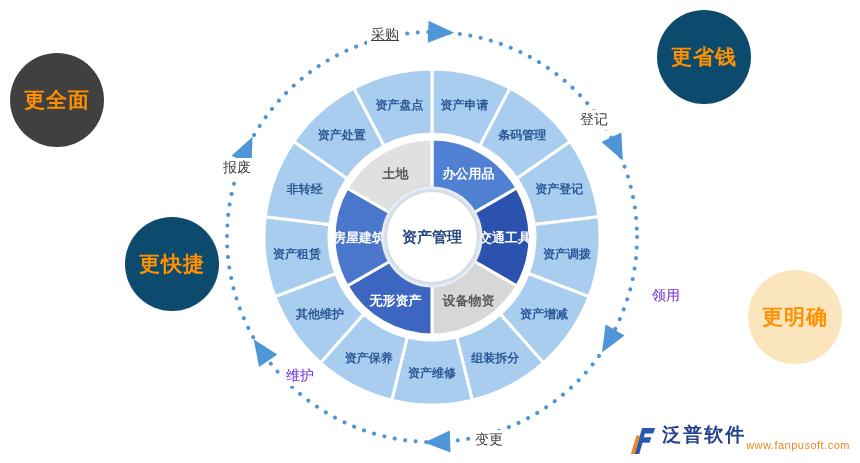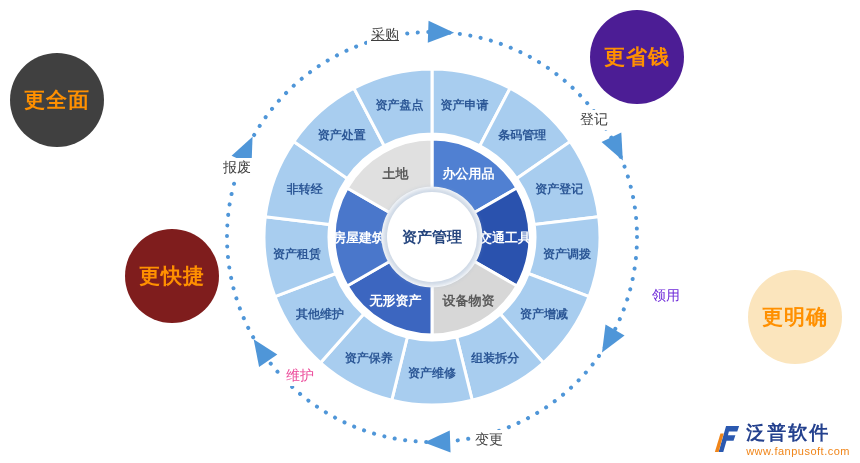--- a/index.html
+++ b/index.html
@@ -23,23 +23,23 @@
     font-size: 14px;
     background: #ffffff;
     padding: 1px 4px;
     white-space: nowrap;
   }
   .logo {
     position: absolute;
     right: 10px; bottom: 6px;
     display: flex; align-items: flex-start; gap: 5px;
   }
-  .logo-text { display: flex; flex-direction: column; }
+  .logo-text { display: flex; flex-direction: row; }
   .logo-name { font-size: 19px; font-weight: bold; letter-spacing: 2px; line-height: 1.1; }
-  .logo-url  { font-size: 11px; margin-top: 1px; letter-spacing: 0.5px; }
+  .logo-url  { font-size: 11px; margin-top: 14px; letter-spacing: 0.5px; }
 </style>
 </head>
 <body>
 
 <div id="stage">
 
   <svg id="wheel" width="860" height="463" viewBox="0 0 860 463">
     <defs>
       <filter id="soft" x="-60%" y="-60%" width="220%" height="220%">
         <feGaussianBlur stdDeviation="2.5"></feGaussianBlur>
@@ -90,30 +90,30 @@
       <text x="359" y="237" text-anchor="middle" dy="0.35em" fill="#ffffff" font-size="13" font-weight="bold">房屋建筑</text>
       <path d="M347.12951042912505 188A98 98 0 0 1 432 139L432 188A49 49 0 0 0 389.5647552145625 212.5Z" fill="#e0e0e0" stroke="#ffffff" stroke-width="3"></path>
       <text x="395.49999999999994" y="173.780145523736" text-anchor="middle" dy="0.35em" fill="#5a5a5a" font-size="13" font-weight="bold">土地</text>
       <circle cx="432" cy="237" r="49" fill="#8ea6c4" opacity="0.45" filter="url(#soft)"></circle>
       <circle cx="432" cy="237" r="45" fill="#ffffff"></circle>
       <text x="432" y="237" text-anchor="middle" dy="0.35em" fill="#27477f" font-size="15" font-weight="bold">资产管理</text>
     </svg>
 
   <div id="badges">
       <div class="badge" style="left: 57px; top: 100px; background: #404040; color: rgb(255, 144, 0);">更全面</div>
-      <div class="badge" style="left: 637px; top: 57px; background: #4c1d95; color: rgb(255, 144, 0);">更省钱</div>
-      <div class="badge" style="left: 172px; top: 276px; background: #7f1d1d; color: rgb(255, 144, 0);">更快捷</div>
+      <div class="badge" style="left: 704px; top: 57px; background: #0c4a6e; color: rgb(255, 144, 0);">更省钱</div>
+      <div class="badge" style="left: 172px; top: 264px; background: #0c4a6e; color: rgb(255, 144, 0);">更快捷</div>
       <div class="badge" style="left: 795px; top: 317px; background: rgb(251, 229, 189); color: rgb(255, 144, 0);">更明确</div>
     </div>
   <div id="steps">
       <div class="step" style="left: 385px; top: 35px; color: rgb(63, 63, 63); text-decoration: underline;">采购</div>
       <div class="step" style="left: 594px; top: 120px; color: rgb(63, 63, 63);">登记</div>
       <div class="step" style="left: 666px; top: 296px; color: #6d28d9;">领用</div>
       <div class="step" style="left: 489px; top: 440px; color: rgb(63, 63, 63);">变更</div>
-      <div class="step" style="left: 300px; top: 376px; color: #ec4899;">维护</div>
+      <div class="step" style="left: 300px; top: 376px; color: #6d28d9;">维护</div>
       <div class="step" style="left: 237px; top: 168px; color: rgb(63, 63, 63);">报废</div>
     </div>
 
   <div class="logo">
     <svg class="logo-icon" width="28" height="32" viewBox="0 0 30 32">
       <path d="M6 30 L14 2 L28 2 L26 8 L17 8 L16 12 L24 12 L22 18 L14.5 18 L11 30 Z" fill="#2b59b0"></path>
       <path d="M2 30 L8 10 L11.5 10 L6 30 Z" fill="#f08519"></path>
     </svg>
     <div class="logo-text">
       <div class="logo-name" style="color: rgb(36, 65, 142);">泛普软件</div>

